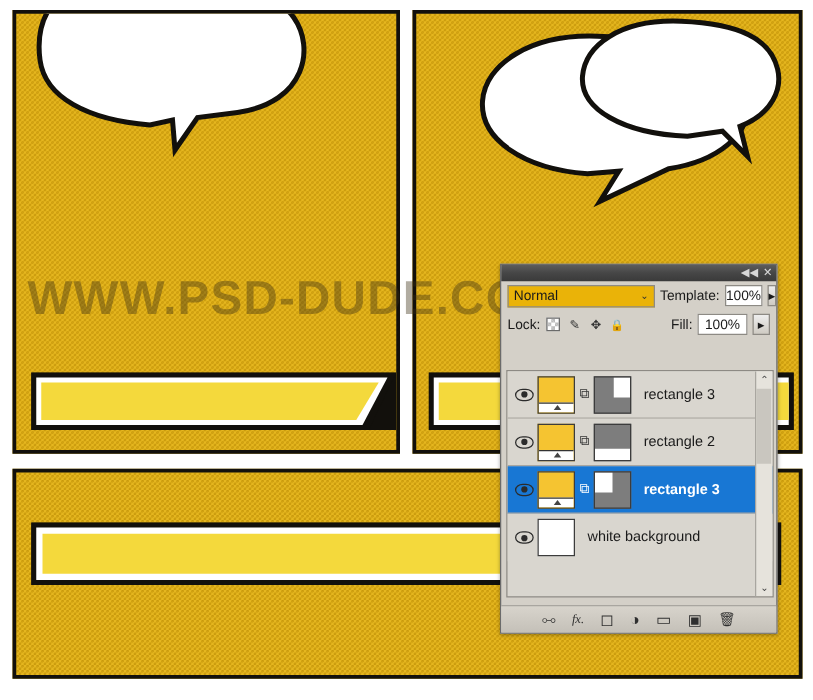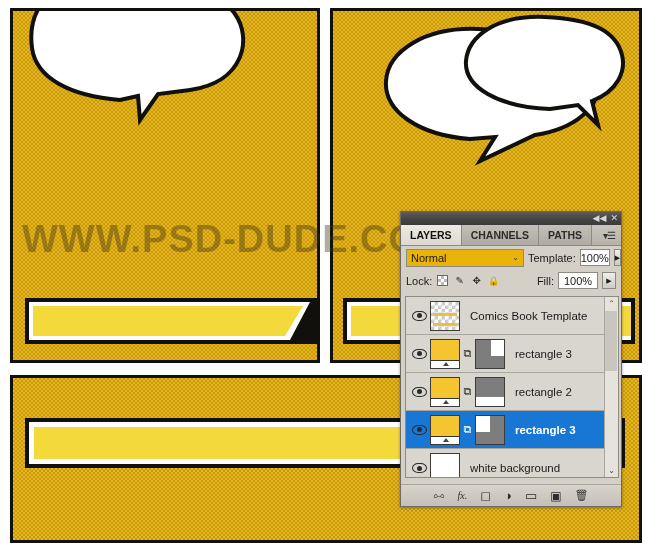--- a/index.html
+++ b/index.html
@@ -205,32 +205,20 @@
     <div class="watermark">WWW.PSD-DUDE.COM</div>
   </div>
 
   <div id="ps-panel">
 
     <div id="ps-titlebar">
       <span class="tb-btn">◀◀</span>
       <span class="tb-btn">✕</span>
     </div>
 
-    <div id="tabs-row">
-      <div class="ps-tab active">
-        <span>LAYERS</span>
-      </div>
-      <div class="ps-tab">
-        <span>CHANNELS</span>
-      </div>
-      <div class="ps-tab">
-        <span>PATHS</span>
-      </div>
-      <div id="tab-menu">▾☰</div>
-    </div>
 
     <div class="ctl-row">
       <div class="ps-select">
         <span>Normal</span>
         <span class="chev">⌄</span>
       </div>
       <span class="lbl">Template:</span>
       <div class="num-field">
         <span>100%</span>
       </div>
@@ -247,34 +235,20 @@
       <span class="lock-icon" style="font-size:9px;">🔒</span>
       <span class="lbl" style="margin-left:auto;text-align:right;">Fill:</span>
       <div class="num-field">
         <span>100%</span>
       </div>
       <div class="spin">▶</div>
     </div>
 
     <div id="layers-list">
 
-      <div class="layer-row">
-        <div class="eye-cell">
-          <span class="eye">
-              <span class="pupil"></span>
-            </span>
-        </div>
-        <div class="thumb-wrap">
-          <div class="thumb checker">
-            <div class="mini-band" style="top:11px;"></div>
-            <div class="mini-band" style="top:21px;"></div>
-          </div>
-        </div>
-        <span class="layer-name">Comics Book Template</span>
-      </div>
 
       <div class="layer-row">
         <div class="eye-cell">
           <span class="eye">
               <span class="pupil"></span>
             </span>
         </div>
         <div class="thumb-wrap">
           <div class="thumb" style="background:#f5c431;">
             <div style="position:absolute;left:0;bottom:0;width:100%;height:8px;background:#fff;border-top:1px solid #333;"></div>

